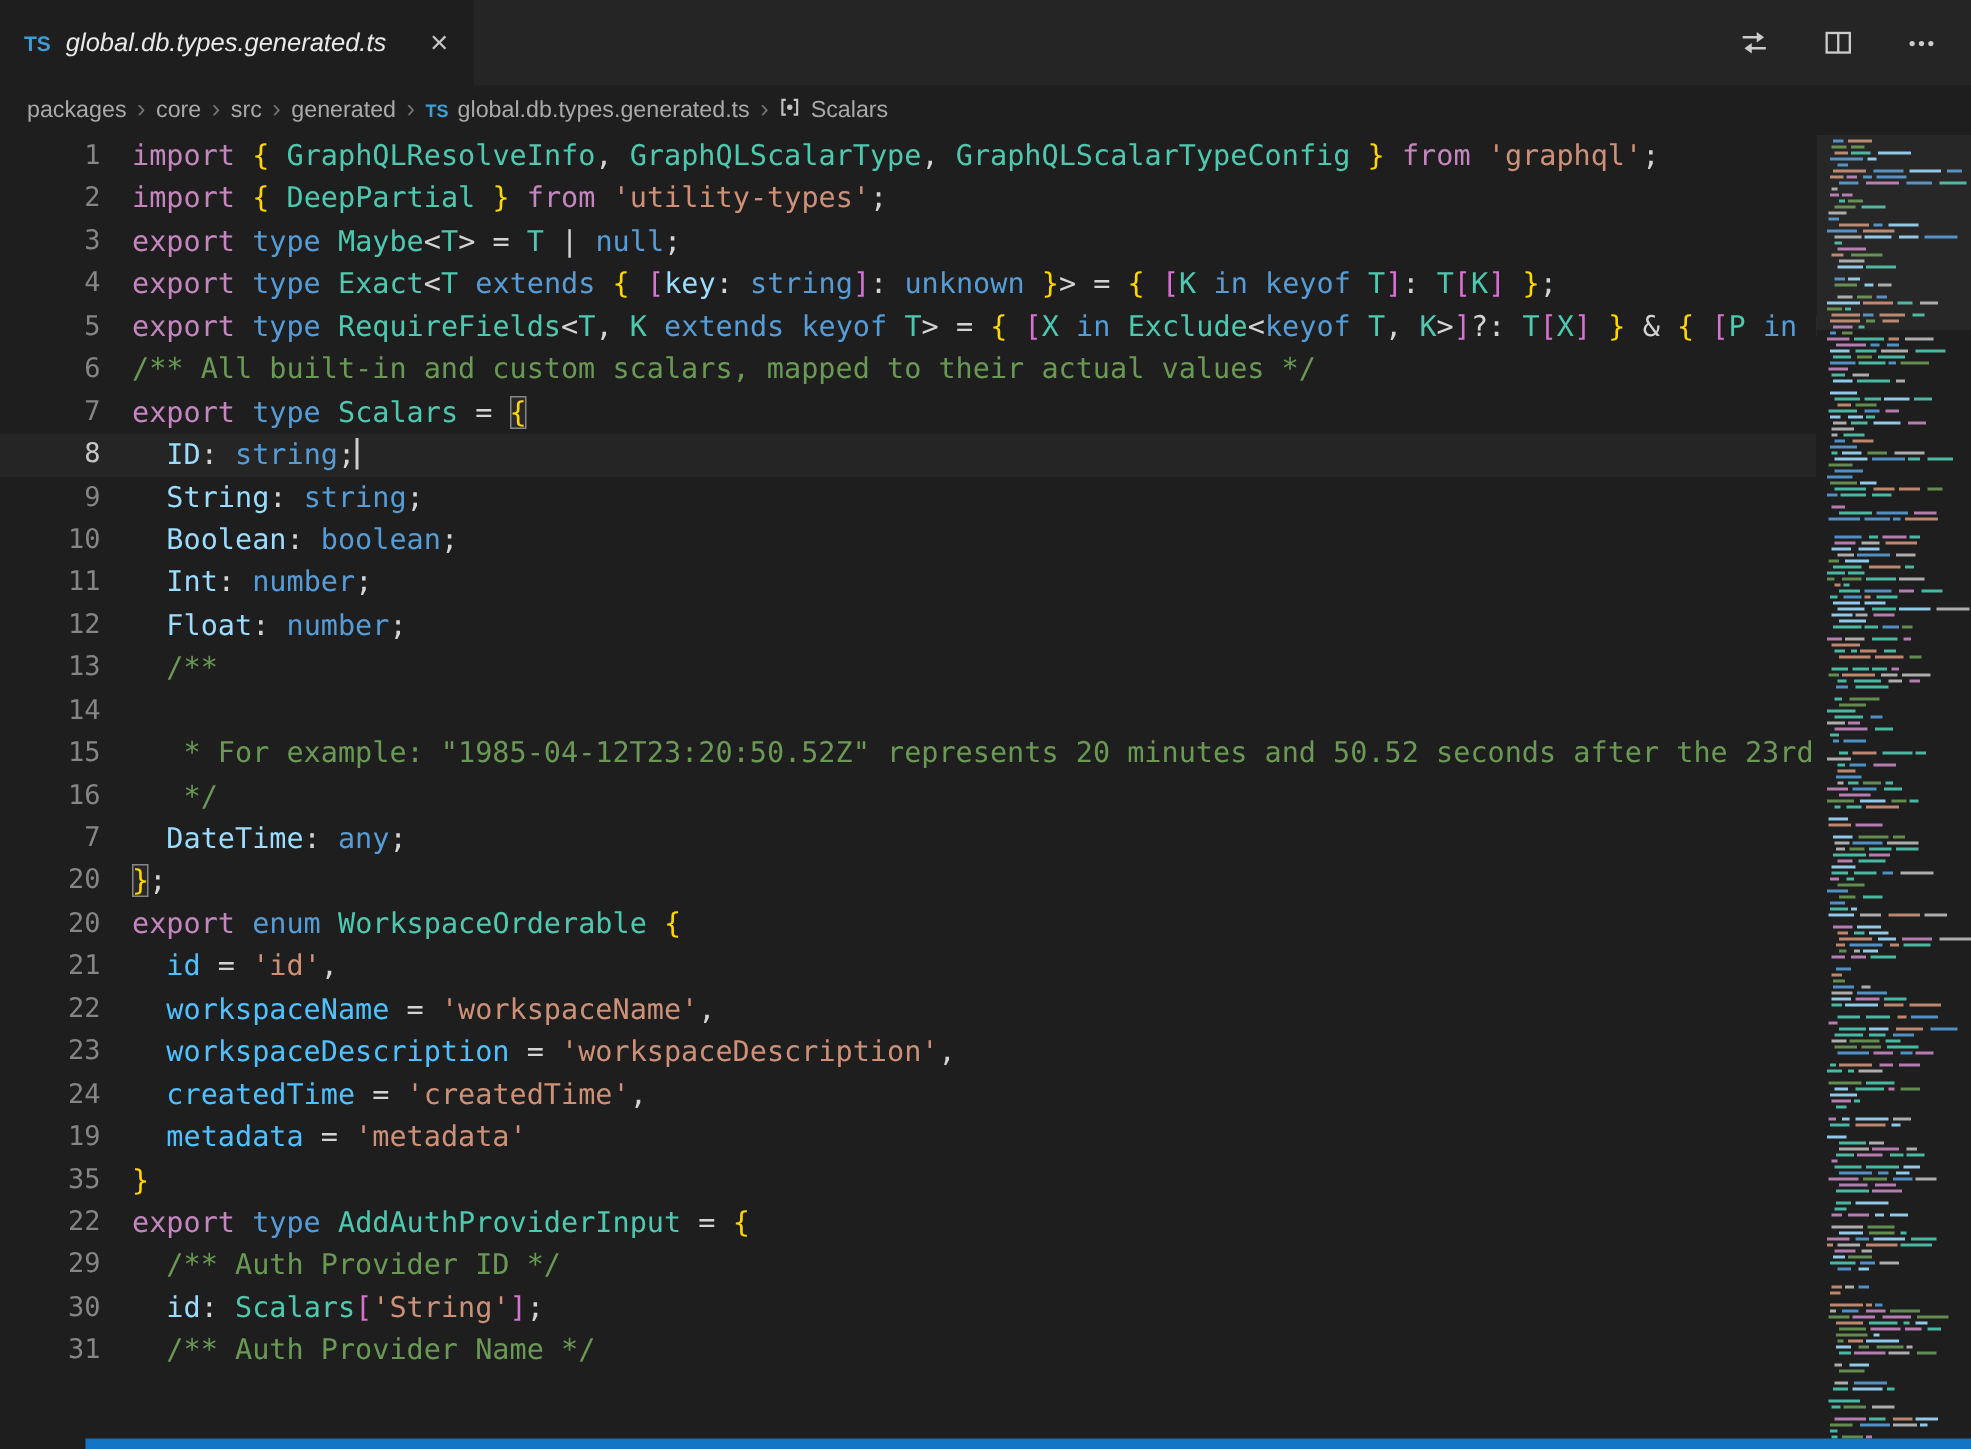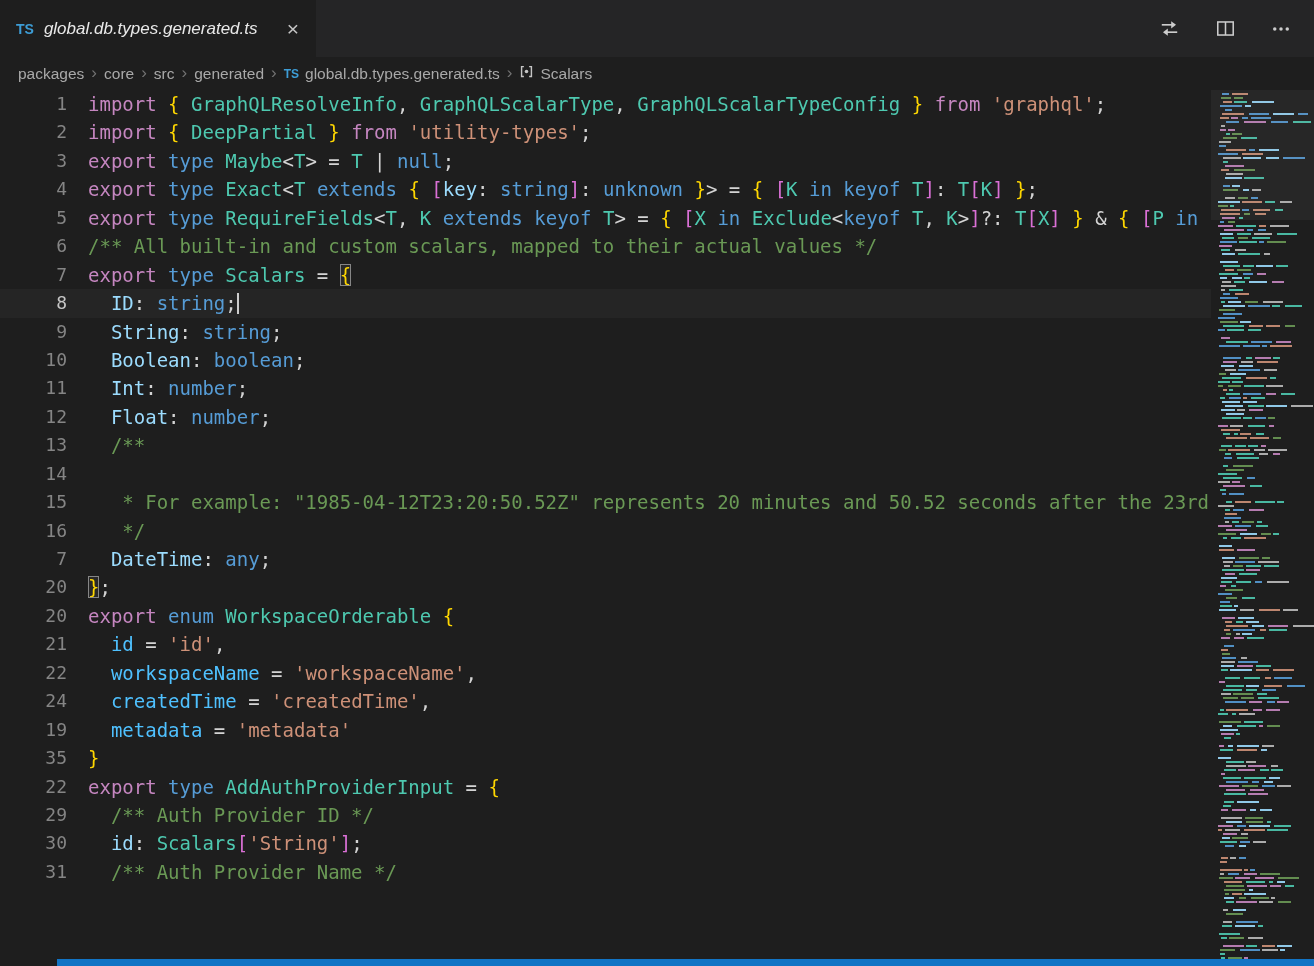--- a/index.html
+++ b/index.html
@@ -204,20 +204,24 @@
         </div>
         <div class="line">
           <span class="num">21</span>
           <span class="code"><span class="tok-w">  </span><span class="tok-e">id</span><span class="tok-w"> = </span><span class="tok-s">'id'</span><span class="tok-w">,</span></span>
         </div>
         <div class="line">
           <span class="num">22</span>
           <span class="code"><span class="tok-w">  </span><span class="tok-e">workspaceName</span><span class="tok-w"> = </span><span class="tok-s">'workspaceName'</span><span class="tok-w">,</span></span>
         </div>
         <div class="line">
+          <span class="num">23</span>
+          <span class="code"><span class="tok-w">  </span><span class="tok-e">workspaceDescription</span><span class="tok-w"> = </span><span class="tok-s">'workspaceDescription'</span><span class="tok-w">,</span></span>
+        </div>
+        <div class="line">
           <span class="num">24</span>
           <span class="code"><span class="tok-w">  </span><span class="tok-e">createdTime</span><span class="tok-w"> = </span><span class="tok-s">'createdTime'</span><span class="tok-w">,</span></span>
         </div>
         <div class="line">
           <span class="num">19</span>
           <span class="code"><span class="tok-w">  </span><span class="tok-e">metadata</span><span class="tok-w"> = </span><span class="tok-s">'metadata'</span></span>
         </div>
         <div class="line">
           <span class="num">35</span>
           <span class="code"><span class="tok-b1">}</span></span>

